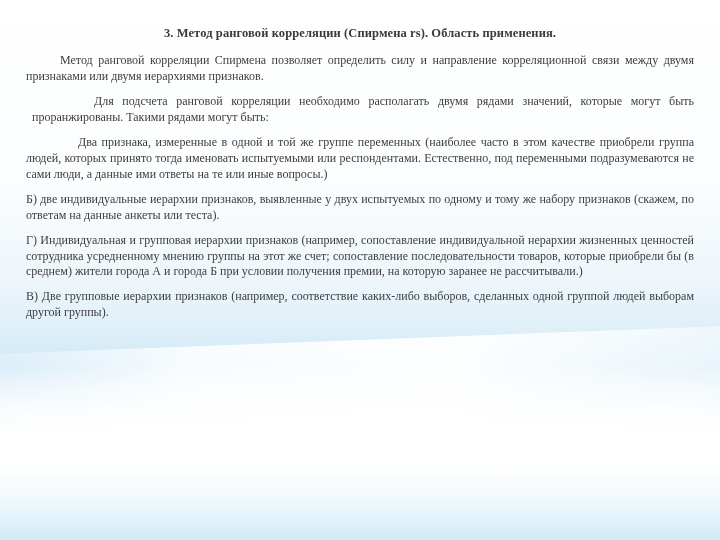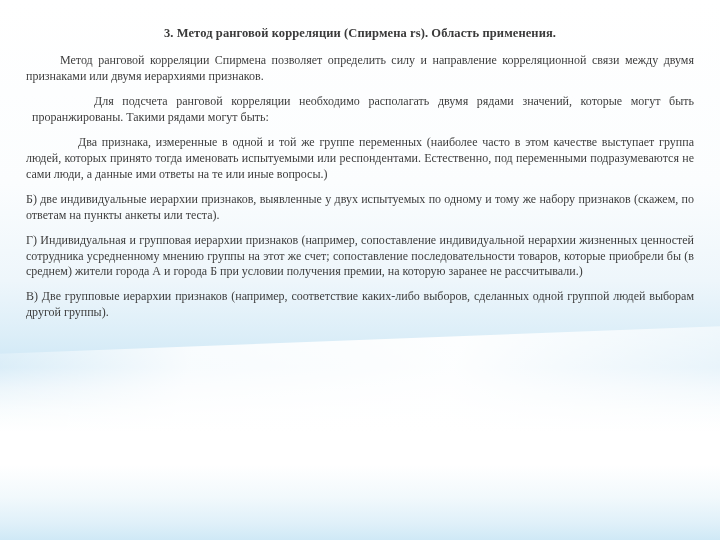--- a/index.html
+++ b/index.html
@@ -75,22 +75,22 @@
 
 <div class="slide">
   <div class="content">
 
     <h1 class="title">3. Метод ранговой корреляции (Спирмена rs). Область применения.</h1>
 
     <p class="para indent-1">Метод ранговой корреляции Спирмена позволяет определить силу и направление корреляционной связи между двумя признаками или двумя иерархиями признаков.</p>
 
     <p class="para indent-2">Для подсчета ранговой корреляции необходимо располагать двумя рядами значений, которые могут быть проранжированы. Такими рядами могут быть:</p>
 
-    <p class="para indent-3">Два признака, измеренные в одной и той же группе переменных (наиболее часто в этом качестве выступает группа людей, которых принято тогда именовать испытуемыми или респондентами. Естественно, под переменными подразумеваются не сами люди, а данные ими ответы на те или иные вопросы.)</p>
+    <p class="para indent-3">Два признака, измеренные в одной и той же группе переменных (наиболее часто в этом качестве приобрели группа людей, которых принято тогда именовать испытуемыми или респондентами. Естественно, под переменными подразумеваются не сами люди, а данные ими ответы на те или иные вопросы.)</p>
 
-    <p class="para">Б) две индивидуальные иерархии признаков, выявленные у двух испытуемых по одному и тому же набору признаков (скажем, по ответам на пункты анкеты или теста).</p>
+    <p class="para">Б) две индивидуальные иерархии признаков, выявленные у двух испытуемых по одному и тому же набору признаков (скажем, по ответам на данные анкеты или теста).</p>
 
     <p class="para">Г) Индивидуальная и групповая иерархии признаков (например, сопоставление индивидуальной нерархии жизненных ценностей сотрудника усредненному мнению группы на этот же счет; сопоставление последовательности товаров, которые приобрели бы (в среднем) жители города А и города Б при условии получения премии, на которую заранее не рассчитывали.)</p>
 
     <p class="para">В) Две групповые иерархии признаков (например, соответствие каких-либо выборов, сделанных одной группой людей выборам другой группы).</p>
 
   </div>
 </div>
 
 </body></html>

